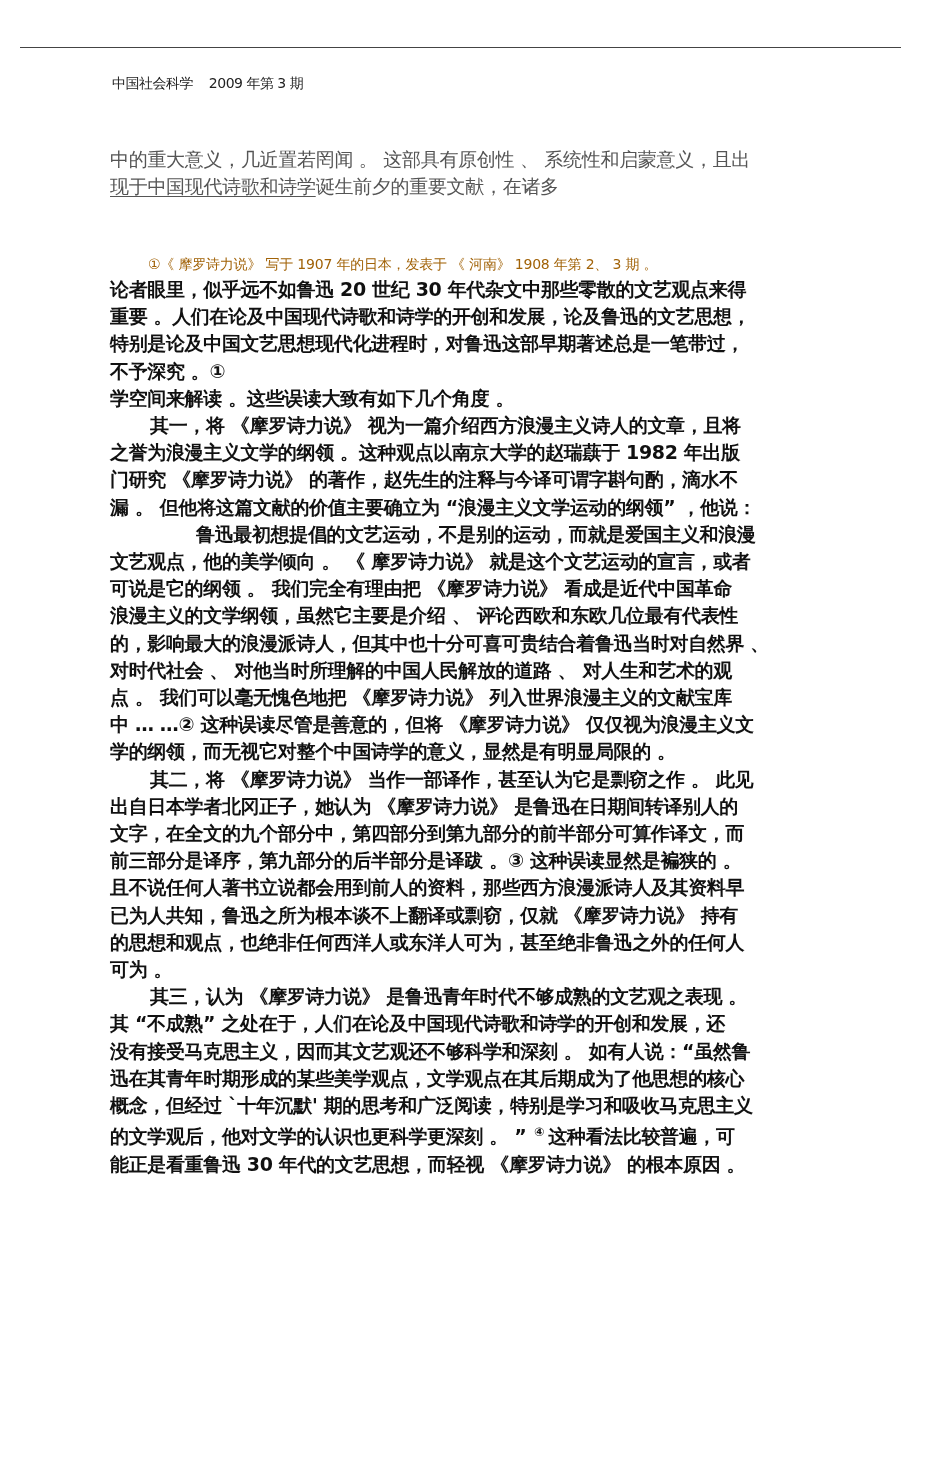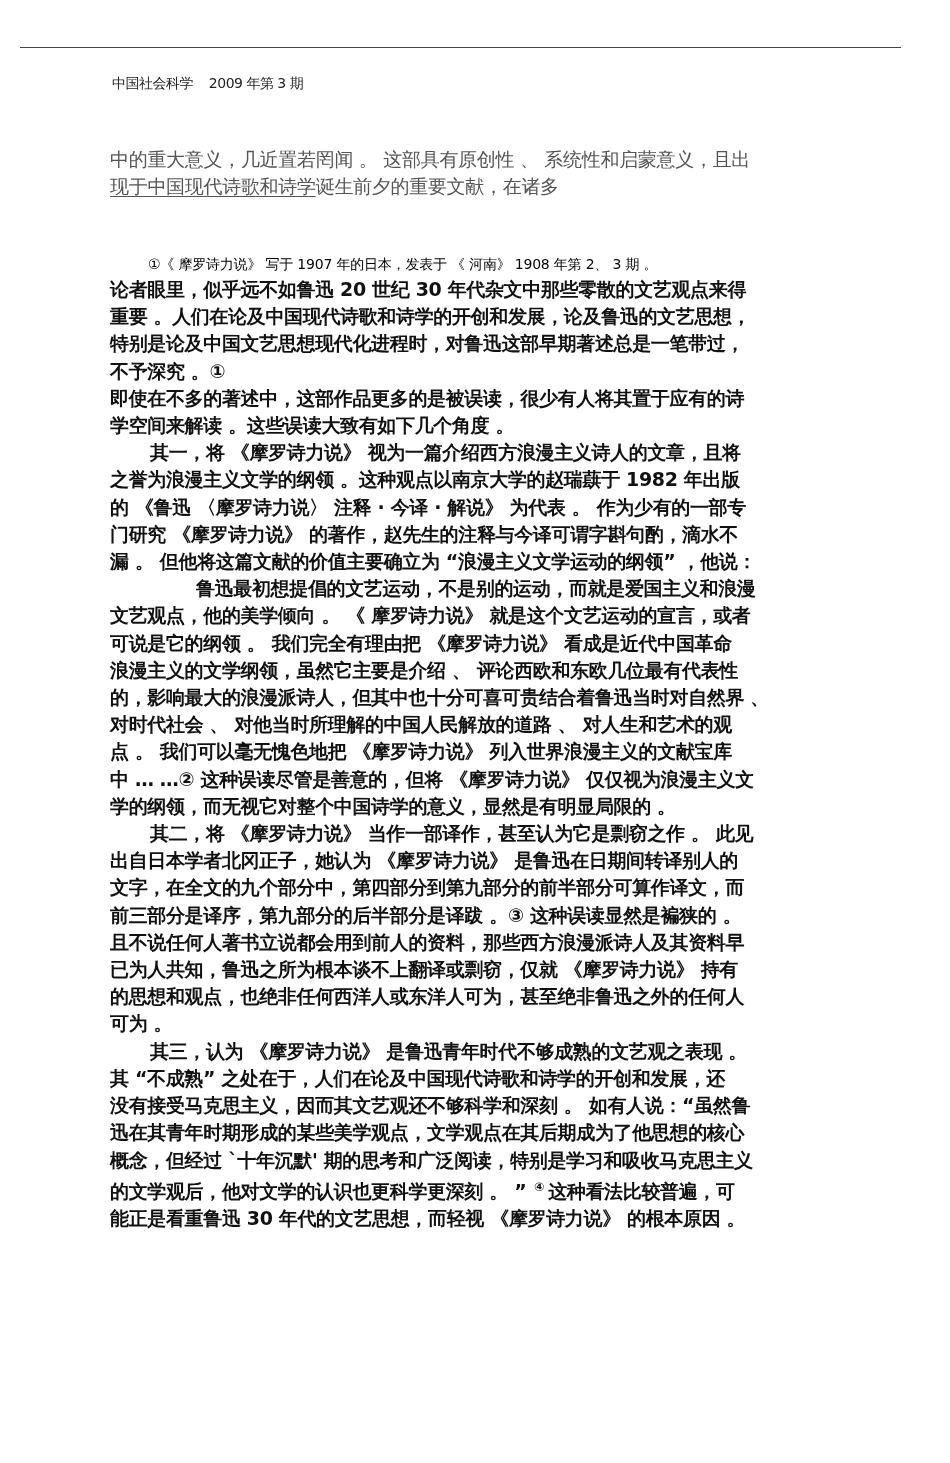--- a/index.html
+++ b/index.html
@@ -18,21 +18,21 @@
       white-space: pre;
     }
     .continuation {
       position: absolute; left: 110px; top: 146px; width: 740px;
       font-size: 19px; line-height: 27px; color: #555555;
       letter-spacing: -0.3px;
     }
     .continuation .ul { text-decoration: underline; text-decoration-color: #555555; text-underline-offset: 3px; }
     .footnote {
       position: absolute; left: 148px; top: 256px; width: 700px;
-      font-size: 14px; color: #000000; letter-spacing: -0.2px; white-space: nowrap;
+      font-size: 14px; color: #a16207; letter-spacing: -0.2px; white-space: nowrap;
     }
     .body-text {
       position: absolute; left: 110px; top: 276px; width: 730px;
       font-size: 19px; line-height: 27.2px; color: #111111;
       letter-spacing: -0.35px;
     }
     .body-text p { margin: 0; text-align: justify; font-weight: bold; }
     .line { display: block; white-space: nowrap; }
     sup.fn { font-size: 12px; vertical-align: 7px; margin: 0 4px 0 8px; }
   </style>
@@ -51,27 +51,25 @@
 <div class="footnote">①《 摩罗诗力说》 写于 1907 年的日本，发表于 《 河南》 1908 年第 2、 3 期 。</div>
 
 <div class="body-text">
   <p>
     <span class="line">论者眼里，似乎远不如鲁迅 20 世纪 30 年代杂文中那些零散的文艺观点来得</span>
     <span class="line">重要 。人们在论及中国现代诗歌和诗学的开创和发展，论及鲁迅的文艺思想，</span>
     <span class="line">特别是论及中国文艺思想现代化进程时，对鲁迅这部早期著述总是一笔带过，</span>
     <span class="line">不予深究 。①</span>
   </p>
   <p>
-    <span class="line">即使在不多的著述中，这部作品更多的是被误读，很少有人将其置于应有的诗</span>
     <span class="line">学空间来解读 。这些误读大致有如下几个角度 。</span>
   </p>
   <p>
     <span class="line" style="padding-left:40px">其一，将 《摩罗诗力说》 视为一篇介绍西方浪漫主义诗人的文章，且将</span>
     <span class="line">之誉为浪漫主义文学的纲领 。这种观点以南京大学的赵瑞蕻于 1982 年出版</span>
-    <span class="line">的 《鲁迅 〈摩罗诗力说〉 注释 · 今译 · 解说》 为代表 。 作为少有的一部专</span>
     <span class="line">门研究 《摩罗诗力说》 的著作，赵先生的注释与今译可谓字斟句酌，滴水不</span>
     <span class="line">漏 。 但他将这篇文献的价值主要确立为 “浪漫主义文学运动的纲领” ，他说：</span>
   </p>
   <p>
     <span class="line" style="padding-left:86px">鲁迅最初想提倡的文艺运动，不是别的运动，而就是爱国主义和浪漫</span>
     <span class="line">文艺观点，他的美学倾向 。 《 摩罗诗力说》 就是这个文艺运动的宣言，或者</span>
     <span class="line">可说是它的纲领 。 我们完全有理由把 《摩罗诗力说》 看成是近代中国革命</span>
     <span class="line">浪漫主义的文学纲领，虽然它主要是介绍 、 评论西欧和东欧几位最有代表性</span>
     <span class="line">的，影响最大的浪漫派诗人，但其中也十分可喜可贵结合着鲁迅当时对自然界 、</span>
     <span class="line">对时代社会 、 对他当时所理解的中国人民解放的道路 、 对人生和艺术的观</span>

